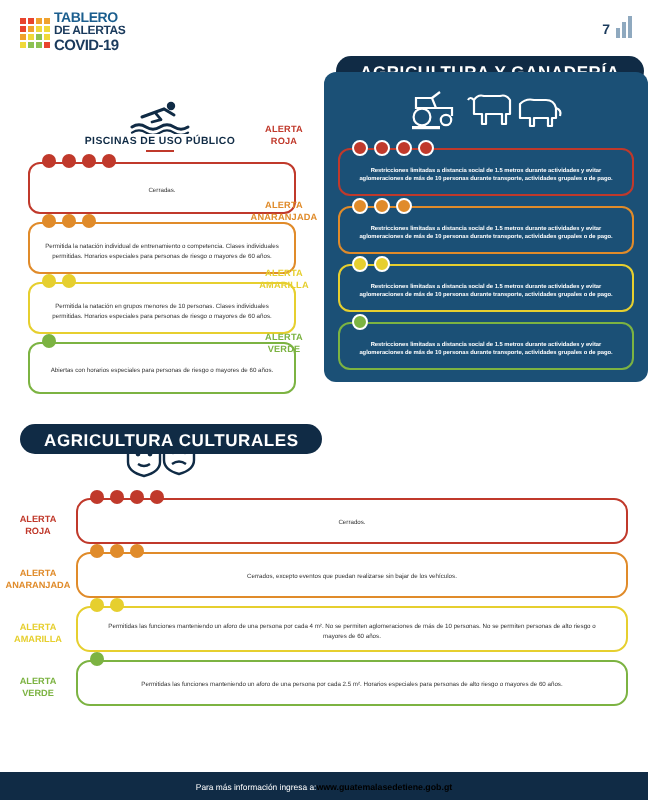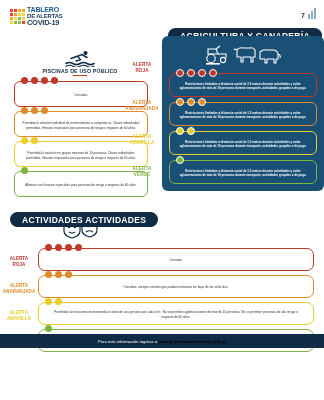--- a/index.html
+++ b/index.html
@@ -2,21 +2,21 @@
 <html><head>
 <meta charset="utf-8">
 <style>
   * { box-sizing: border-box; margin: 0; padding: 0; }
   html, body {
     width: 324px; height: 400px;
     background: #ffffff;
     font-family: "Liberation Sans", sans-serif;
     overflow: hidden;
   }
-  .page { position: relative; width: 324px; height: 348px; background:#fff; }
+  .page { position: relative; width: 324px; height: 400px; background:#fff; }
 
   
   .header { position:absolute; top:0; left:0; width:324px; height:30px; }
   .logo { position:absolute; left:10px; top:6px; display:flex; align-items:center; gap:2px; }
   .logo-grid { display:grid; grid-template-columns:repeat(4,3px); grid-template-rows:repeat(4,3px); gap:1px; }
   .logo-grid i { display:block; width:3px; height:3px; }
   .logo-text { line-height:1; }
   .logo-l1 { font-size:7px; font-weight:bold; color:#1b5e8e; letter-spacing:-0.2px; }
   .logo-l2 { font-size:6px; font-weight:bold; color:#1a3a5c; letter-spacing:-0.2px; }
   .logo-l3 { font-size:7.5px; font-weight:bold; color:#1a3a5c; letter-spacing:-0.3px; }
@@ -271,21 +271,21 @@
           </div>
           <div class="dots w">
             <i style="background: rgb(124, 179, 66); border: 1px solid rgb(255, 255, 255);"></i>
           </div>
         </div>
       </div>
   </div>
 
   <div class="cult">
     <div class="pill" style="left:10px; top:0;">
-      <span>ACTIVIDADES ACTIVIDADES</span>
+      <span>AGRICULTURA CULTURALES</span>
     </div>
     <div class="cult-icon-wrap" style="width:160px">
       <svg width="38" height="22" viewBox="0 0 38 22">
         <g fill="none" stroke="#102b45" stroke-width="1.2">
           <path d="M3 5 q0 -3 3 -3 l10 0 q3 0 3 3 l0 8 q0 5 -8 7 q-8 -2 -8 -7 Z"></path>
           <circle cx="8" cy="9" r="1.2" fill="#102b45" stroke="none"></circle>
           <circle cx="14" cy="9" r="1.2" fill="#102b45" stroke="none"></circle>
           <path d="M8 14 q3 2 6 0"></path>
           <path d="M21 4 q0 -2 3 -2 l9 0 q3 0 3 2 l0 8 q0 5 -7.5 7 q-7.5 -2 -7.5 -7 Z"></path>
           <circle cx="25.5" cy="8" r="1.1" fill="#102b45" stroke="none"></circle>

